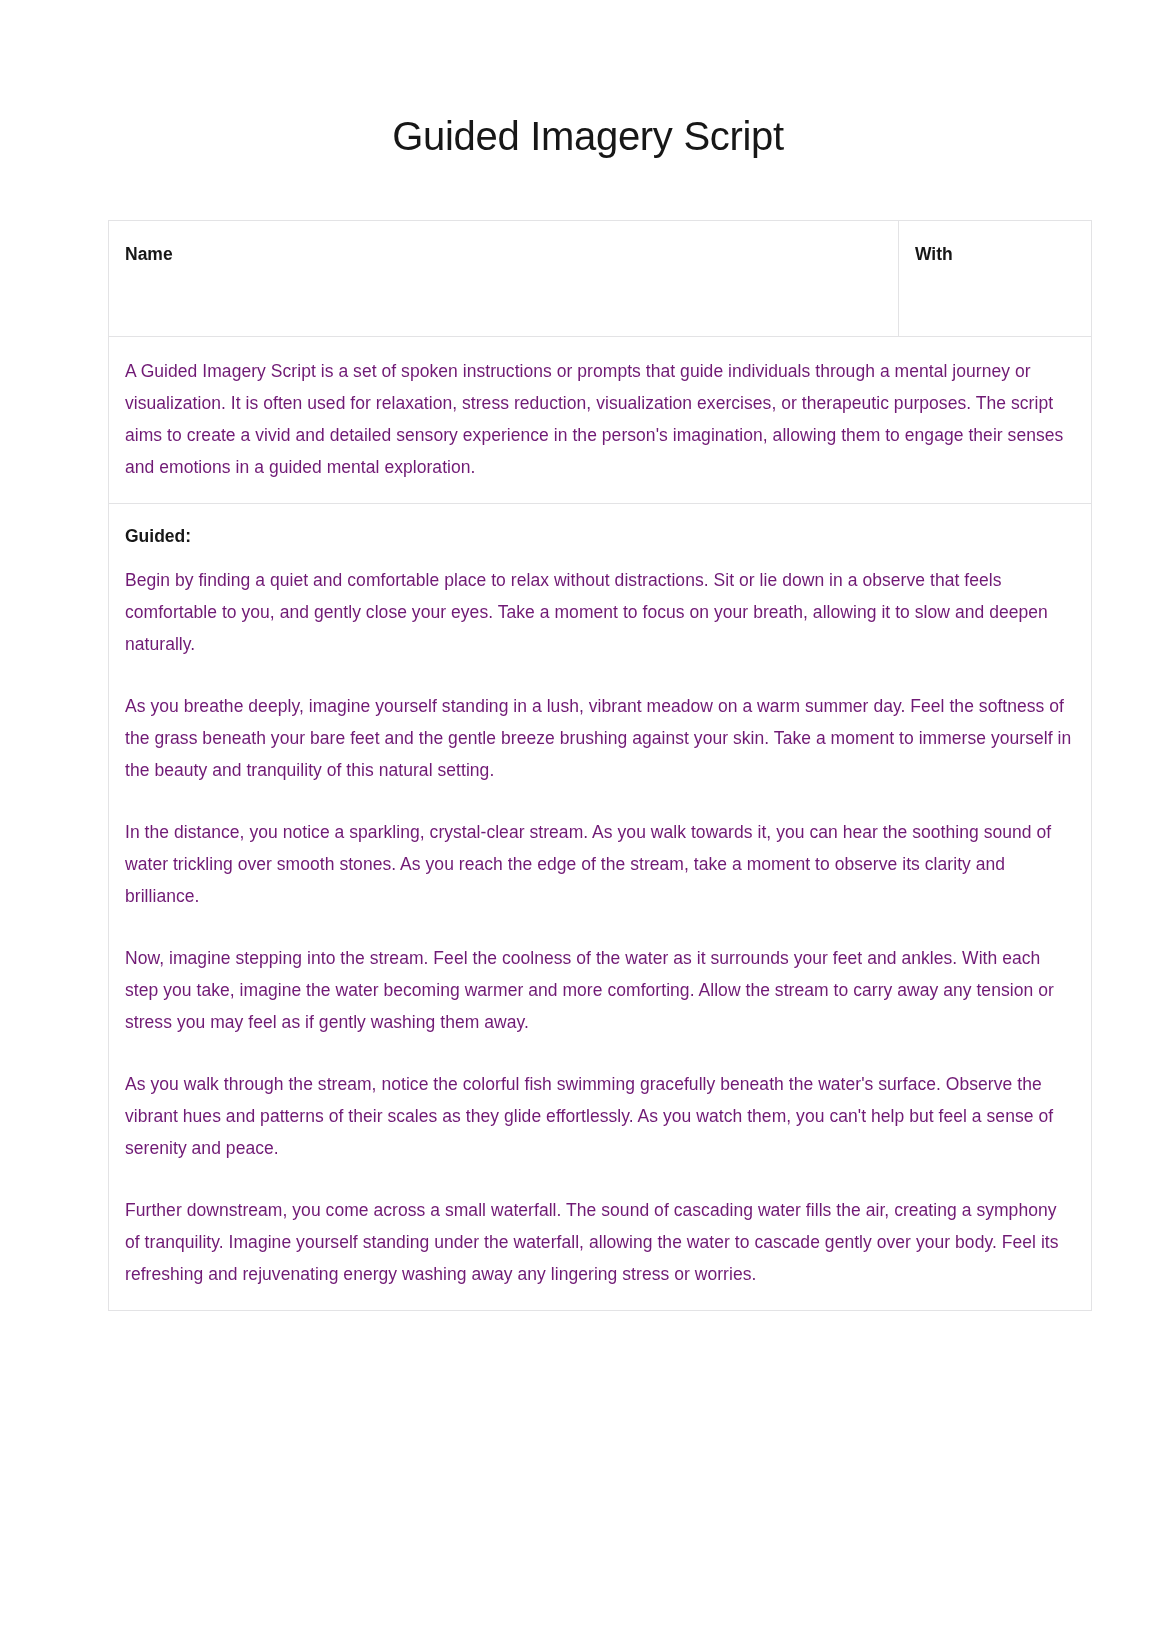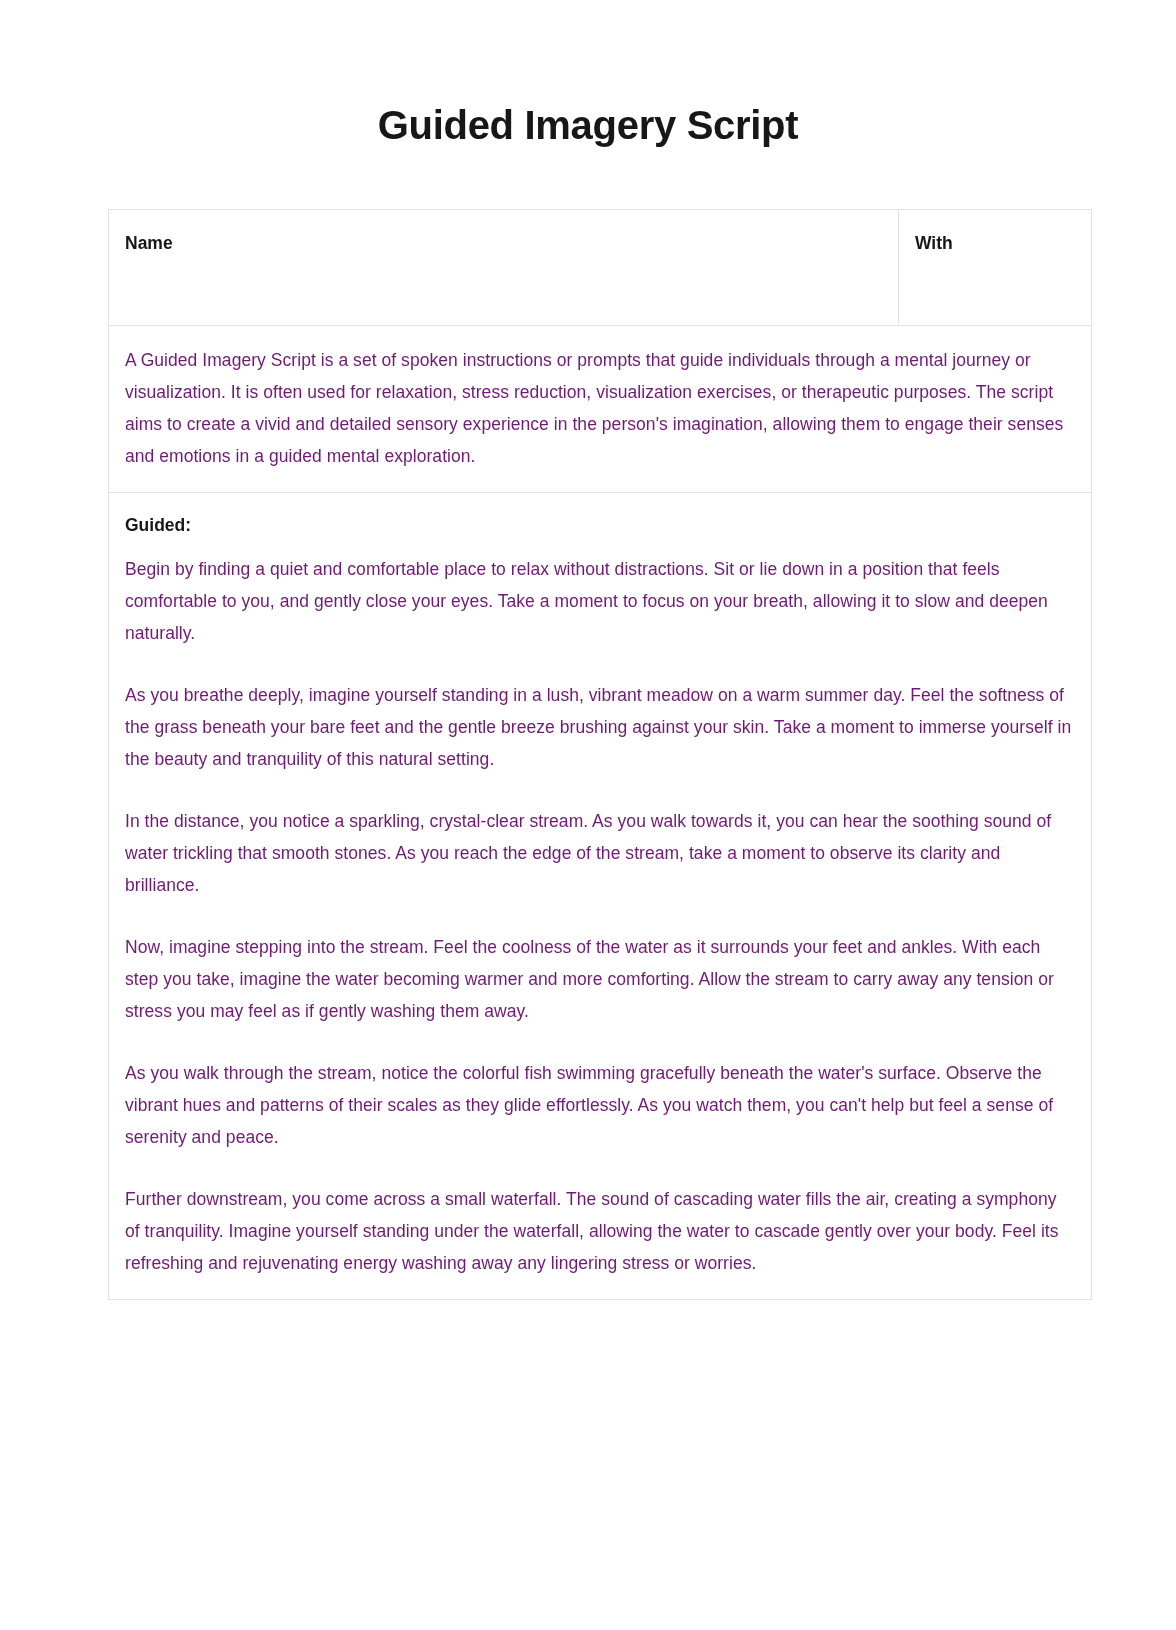--- a/index.html
+++ b/index.html
@@ -20,24 +20,24 @@
     position: relative;
     width: 1176px;
     min-height: 1630px;
     background: #ffffff;
     padding: 0;
   }
 
   .doc-title {
     text-align: center;
     font-size: 40px;
-    font-weight: bold;
+    font-weight: normal;
     color: #171717;
     letter-spacing: -0.3px;
-    margin: 1px;
+    margin: 12px;
     padding-top: 100px;
     padding-bottom: 0;
     line-height: 1.2;
   }
 
   .form-table {
     margin: 60px 84px 0 108px;
     border: 1px solid #e3e3e5;
     border-bottom: none;
     background: #ffffff;
@@ -124,23 +124,23 @@
       </div>
     </div>
 
     <div class="row-full">
       <p class="body-text">A Guided Imagery Script is a set of spoken instructions or prompts that guide individuals through a mental journey or visualization. It is often used for relaxation, stress reduction, visualization exercises, or therapeutic purposes. The script aims to create a vivid and detailed sensory experience in the person's imagination, allowing them to engage their senses and emotions in a guided mental exploration.</p>
     </div>
 
     <div class="row-full">
       <div class="section-heading">Guided:</div>
       <div class="script-body">
-        <p class="body-text">Begin by finding a quiet and comfortable place to relax without distractions. Sit or lie down in a position that feels comfortable to you, and gently close your eyes. Take a moment to focus on your breath, allowing it to slow and deepen naturally.</p>
+        <p class="body-text">Begin by finding a quiet and comfortable place to relax without distractions. Sit or lie down in a observe that feels comfortable to you, and gently close your eyes. Take a moment to focus on your breath, allowing it to slow and deepen naturally.</p>
         <p class="body-text">As you breathe deeply, imagine yourself standing in a lush, vibrant meadow on a warm summer day. Feel the softness of the grass beneath your bare feet and the gentle breeze brushing against your skin. Take a moment to immerse yourself in the beauty and tranquility of this natural setting.</p>
-        <p class="body-text">In the distance, you notice a sparkling, crystal-clear stream. As you walk towards it, you can hear the soothing sound of water trickling that smooth stones. As you reach the edge of the stream, take a moment to observe its clarity and brilliance.</p>
+        <p class="body-text">In the distance, you notice a sparkling, crystal-clear stream. As you walk towards it, you can hear the soothing sound of water trickling over smooth stones. As you reach the edge of the stream, take a moment to observe its clarity and brilliance.</p>
         <p class="body-text">Now, imagine stepping into the stream. Feel the coolness of the water as it surrounds your feet and ankles. With each step you take, imagine the water becoming warmer and more comforting. Allow the stream to carry away any tension or stress you may feel as if gently washing them away.</p>
         <p class="body-text">As you walk through the stream, notice the colorful fish swimming gracefully beneath the water's surface. Observe the vibrant hues and patterns of their scales as they glide effortlessly. As you watch them, you can't help but feel a sense of serenity and peace.</p>
         <p class="body-text">Further downstream, you come across a small waterfall. The sound of cascading water fills the air, creating a symphony of tranquility. Imagine yourself standing under the waterfall, allowing the water to cascade gently over your body. Feel its refreshing and rejuvenating energy washing away any lingering stress or worries.</p>
       </div>
     </div>
 
   </div>
 
 </div>
 

